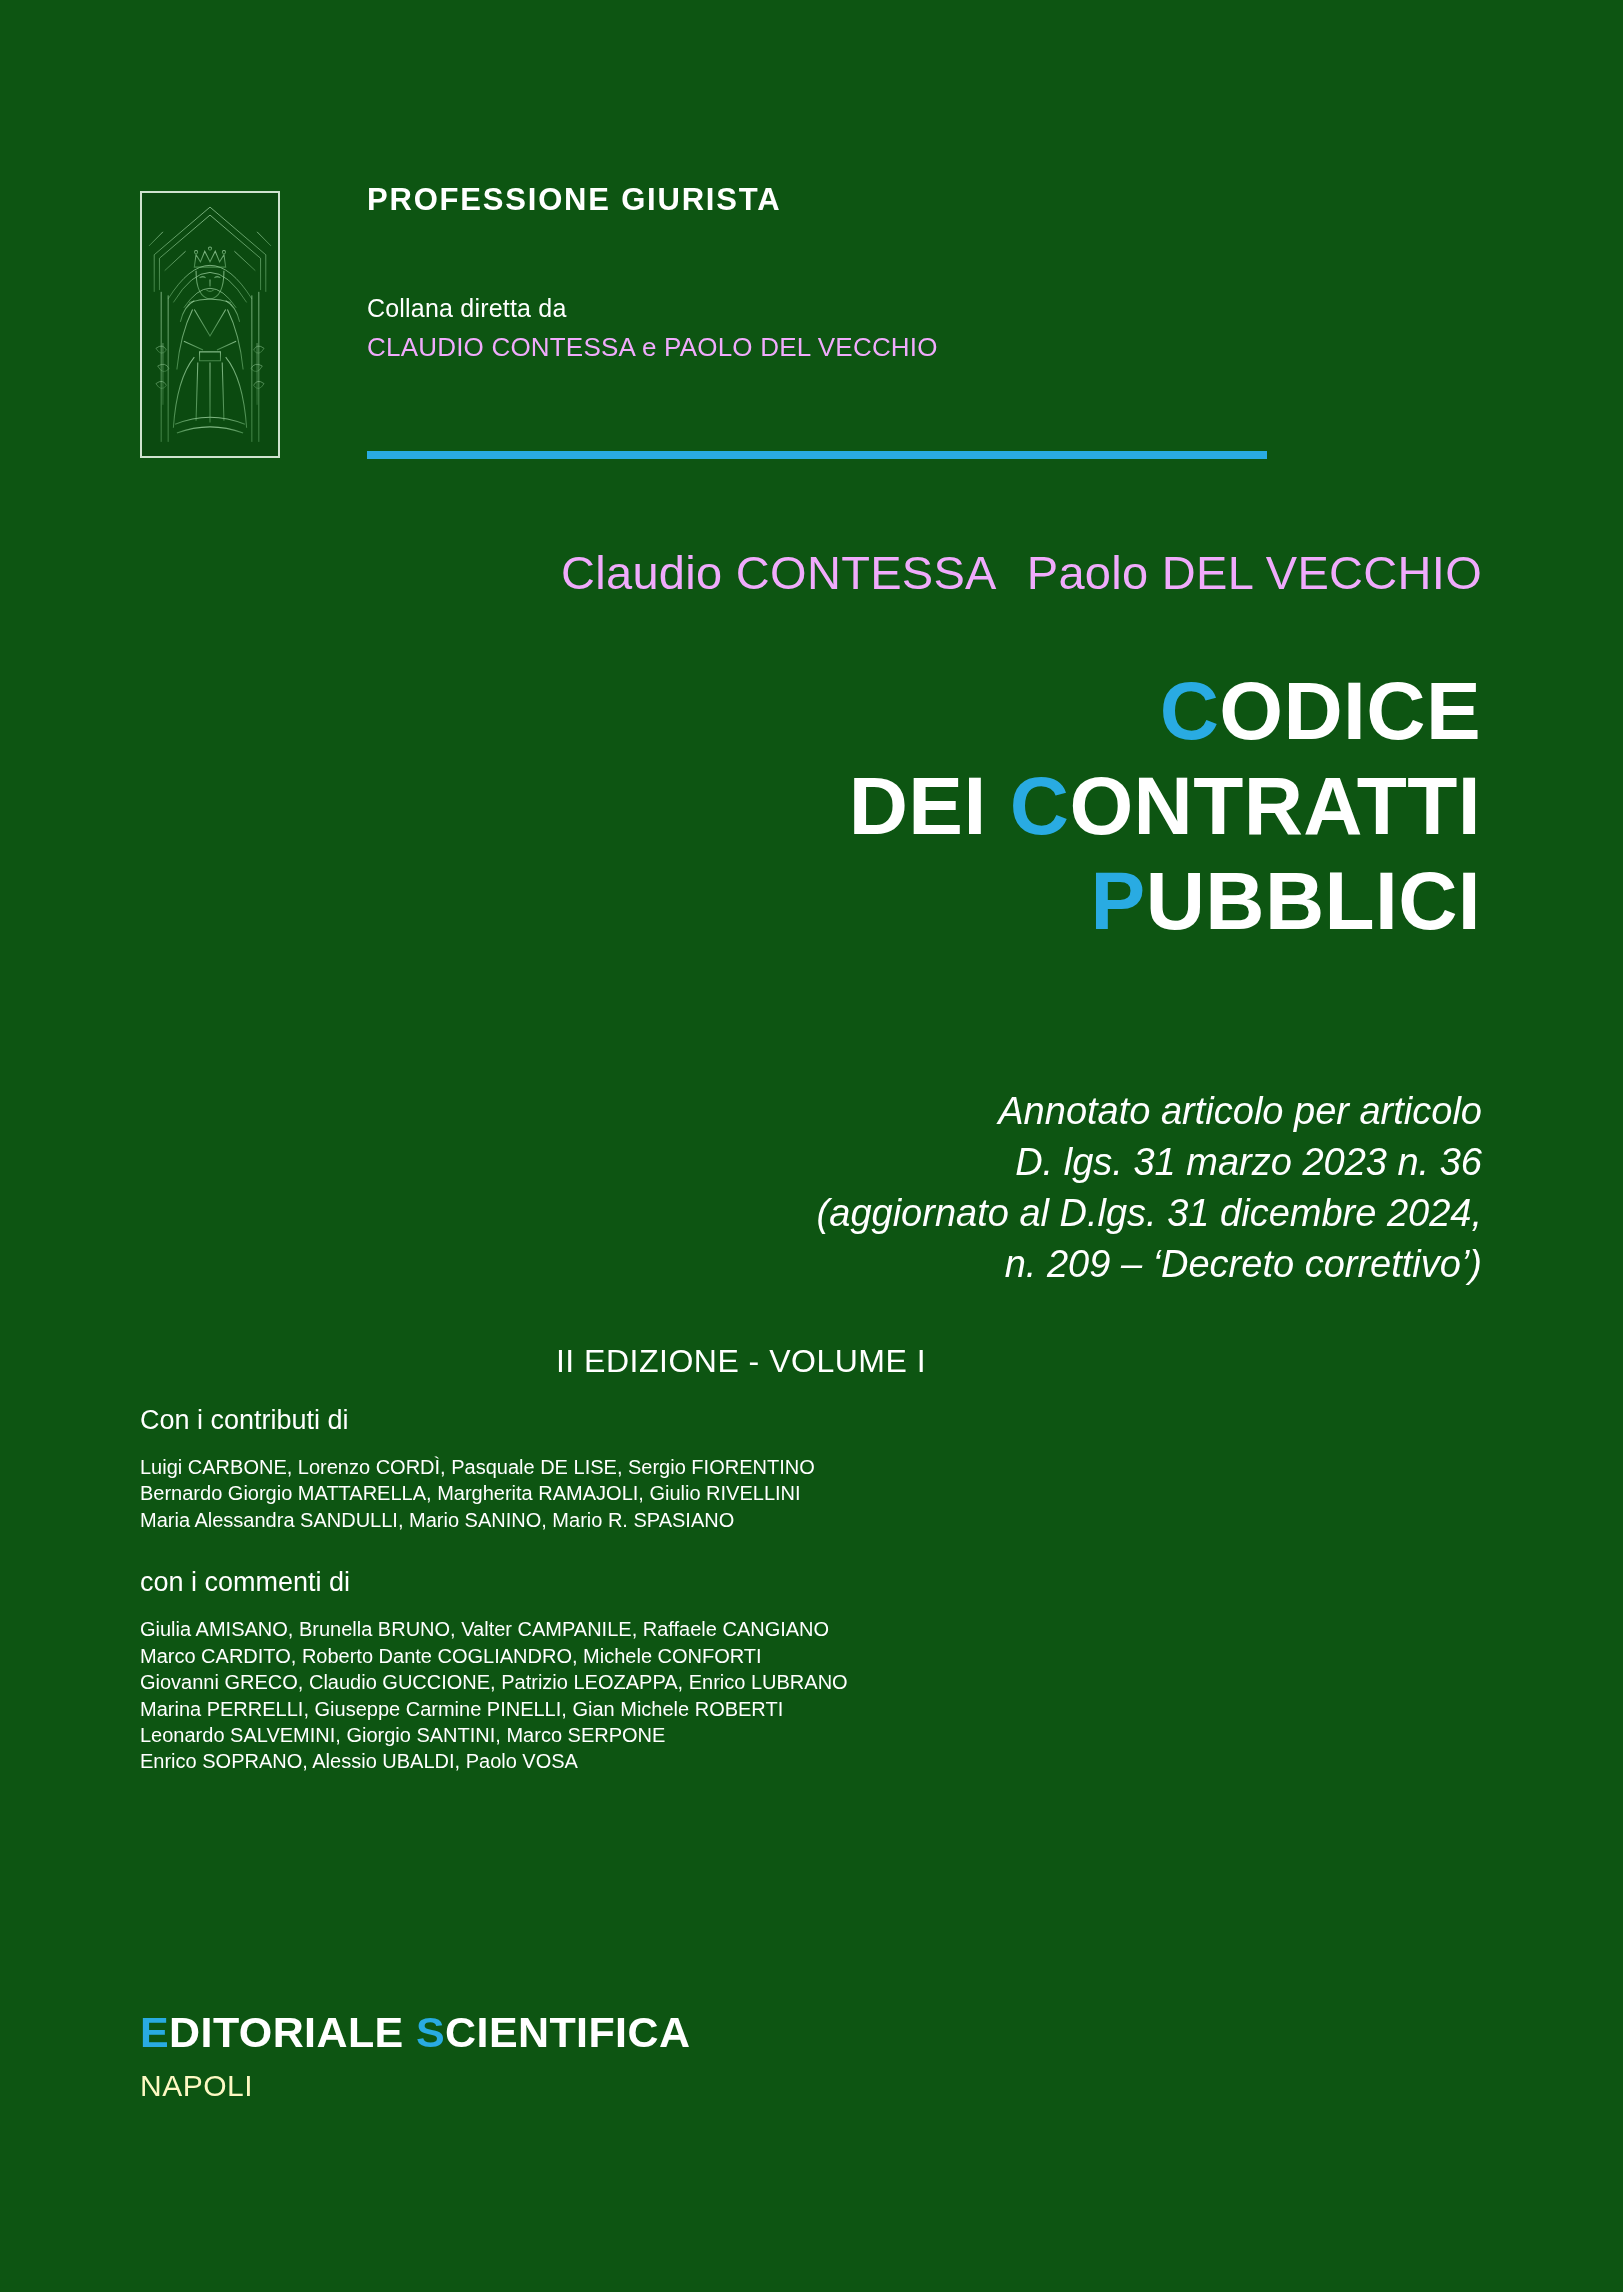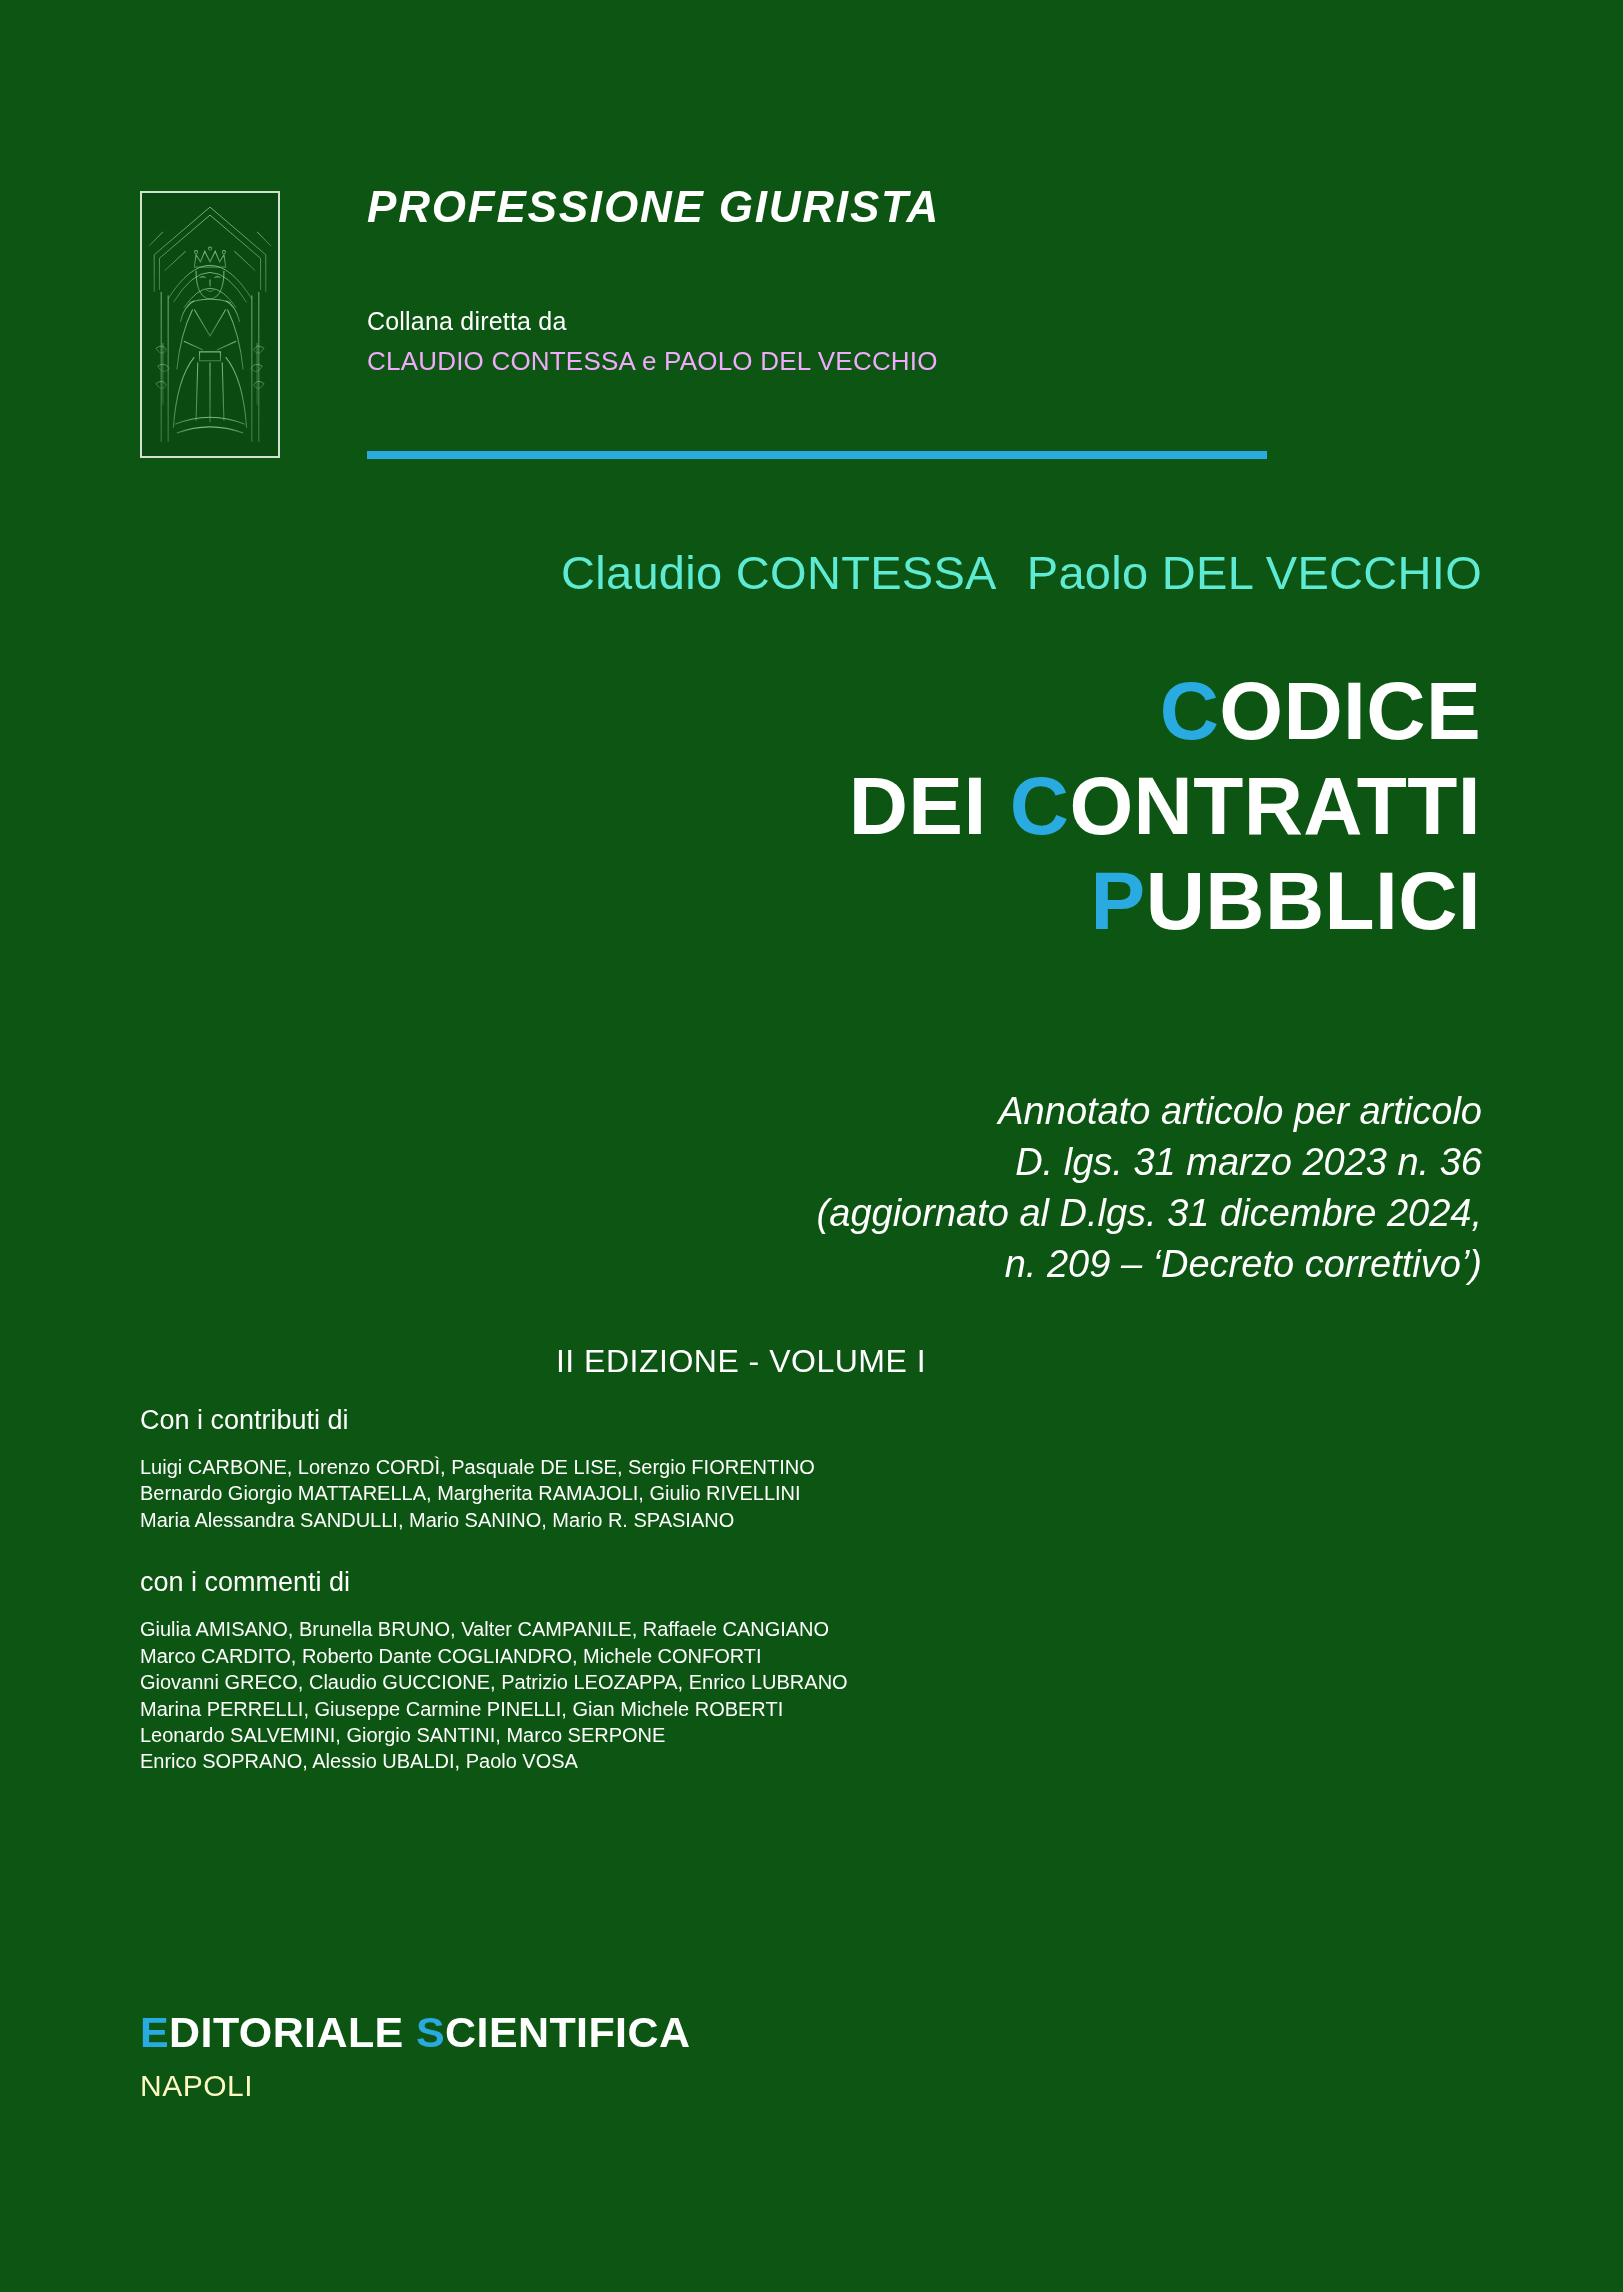--- a/index.html
+++ b/index.html
@@ -48,27 +48,26 @@
     height: 100%;
   }
 
   .series-text {
     position: absolute;
     left: 227px;
     top: 0;
     right: 0;
   }
   .series-name {
-    font-size: 44px;
+    font-size: 31px;
     font-weight: bold;
     letter-spacing: 1.8px;
     line-height: 1.05;
     color: #ffffff;
     white-space: nowrap;
-    font-style: italic;
   }
   .series-directed-label {
     margin-top: 75px;
     font-size: 25px;
     letter-spacing: 0.2px;
     color: #ffffff;
     line-height: 1.3;
   }
   .series-directors {
     margin-top: 7.2px;
@@ -89,21 +88,21 @@
 
   
   .authors {
     position: absolute;
     left: 0;
     right: 142px;
     top: 545px;
     text-align: right;
     font-size: 47px;
     letter-spacing: 0.3px;
-    color: #5eead4;
+    color: #f0abfc;
     white-space: nowrap;
   }
   .authors .gap {
     display: inline-block;
     width: 30px;
   }
 
   
   .title-block {
     position: absolute;

